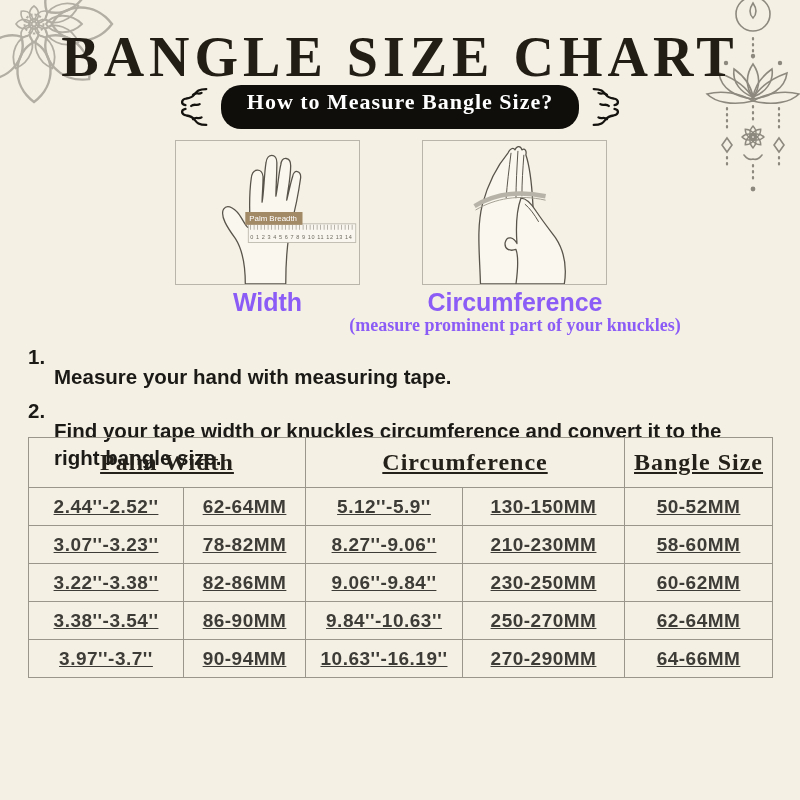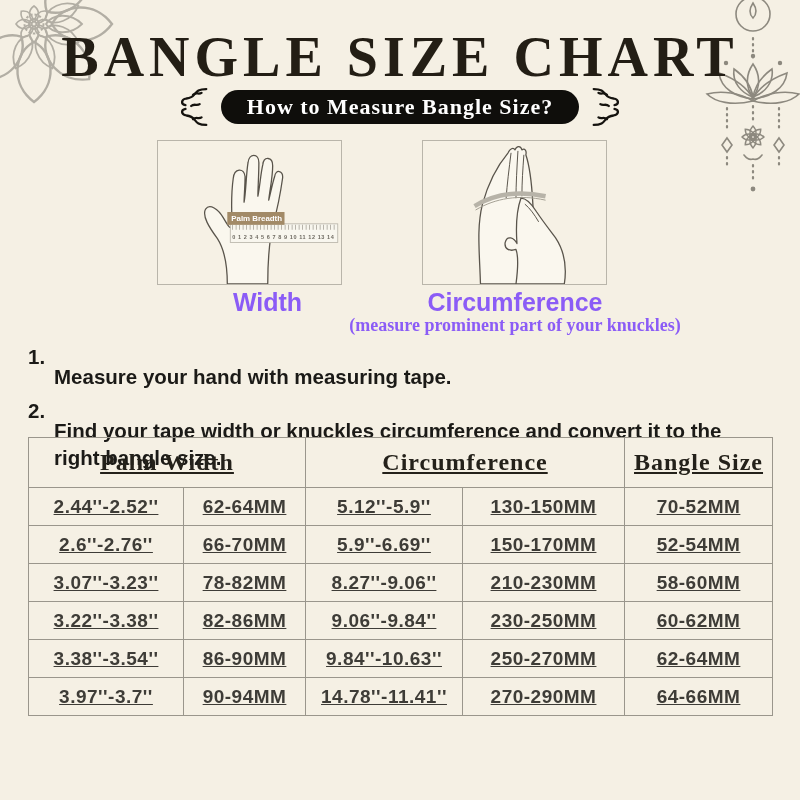--- a/index.html
+++ b/index.html
@@ -29,37 +29,37 @@
 
   .page-title{
     position:absolute;top:25px;left:0;width:100%;
     text-align:center;
     font-family:"Liberation Serif","DejaVu Serif",serif;
     font-weight:700;font-size:56px;letter-spacing:5px;
     color:var(--ink);
   }
   .banner-row{
     position:absolute;top:85px;left:0;width:100%;
-    display:flex;justify-content:center;align-items:center;gap:10px;
+    display:flex;justify-content:center;gap:10px;
   }
   .flourish{width:34px;height:44px;flex:0 0 auto;}
   .flourish.right{transform:scaleX(-1);}
   .pill{
     background:var(--pill-bg);color:var(--pill-text);
     border-radius:20px;padding:4px 26px;
     font-family:"Liberation Serif","DejaVu Serif",serif;
     font-weight:700;font-size:22px;letter-spacing:1px;
     line-height:1.2;
   }
 
   .panel{
     position:absolute;top:140px;width:185px;height:145px;
     border:1px solid #b9b5aa;background:#f6f1e5;
   }
-  .panel.left{left:157px;font-weight:bold;}
+  .panel.left{left:175px;}
   .panel.right{left:422px;}
   .panel svg{display:block;width:100%;height:100%;}
 
   .caption{position:absolute;text-align:center;color:#8b5cf6;}
   .caption.width-cap{top:288px;left:175px;width:185px;font-size:25px;font-weight:700;}
   .caption.circ-cap{top:288px;left:385px;width:260px;font-size:25px;font-weight:700;}
   .caption.circ-note{top:315px;left:345px;width:340px;font-size:18px;font-weight:700;font-family:Liberation Serif, serif;}
 
   .instructions{position:absolute;top:343px;left:28px;width:745px;}
   .instr-item{display:flex;font-size:20.5px;font-weight:600;color:#1b1a17;line-height:27px;margin-bottom:7px;}
@@ -241,28 +241,21 @@
       <th colspan="2">Circumference</th>
       <th>Bangle Size</th>
     </tr>
   </thead>
   <tbody>
       <tr>
         <td>2.44''-2.52''</td>
         <td>62-64MM</td>
         <td>5.12''-5.9''</td>
         <td>130-150MM</td>
-        <td>70-52MM</td>
-      </tr>
-      <tr>
-        <td>2.6''-2.76''</td>
-        <td>66-70MM</td>
-        <td>5.9''-6.69''</td>
-        <td>150-170MM</td>
-        <td>52-54MM</td>
+        <td>50-52MM</td>
       </tr>
       <tr>
         <td>3.07''-3.23''</td>
         <td>78-82MM</td>
         <td>8.27''-9.06''</td>
         <td>210-230MM</td>
         <td>58-60MM</td>
       </tr>
       <tr>
         <td>3.22''-3.38''</td>
@@ -274,18 +267,18 @@
       <tr>
         <td>3.38''-3.54''</td>
         <td>86-90MM</td>
         <td>9.84''-10.63''</td>
         <td>250-270MM</td>
         <td>62-64MM</td>
       </tr>
       <tr>
         <td>3.97''-3.7''</td>
         <td>90-94MM</td>
-        <td>14.78''-11.41''</td>
+        <td>10.63''-16.19''</td>
         <td>270-290MM</td>
         <td>64-66MM</td>
       </tr>
     </tbody>
 </table>
 
 </body></html>

